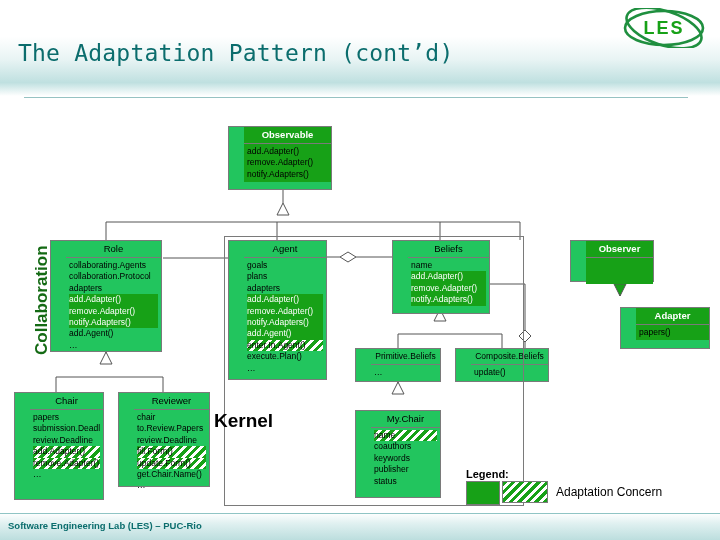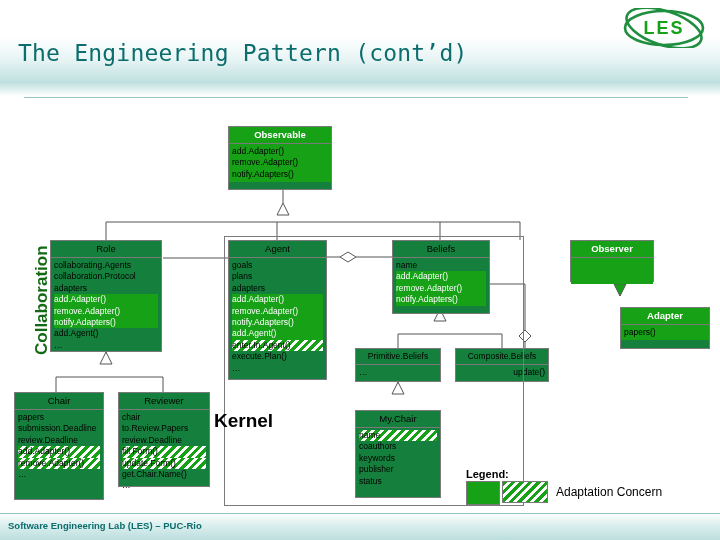--- a/index.html
+++ b/index.html
@@ -17,21 +17,21 @@
 
   
   .footer-band{position:absolute;left:0;top:513px;width:720px;height:27px;
     background:linear-gradient(to bottom,#ffffff 0%,#dff0f0 40%,#bcdede 100%);}
   .footer-rule{position:absolute;left:0;top:513px;width:720px;height:1px;background:#8fc4c4;}
   .footer-text{position:absolute;left:8px;top:520px;font-size:9.5px;color:#0b6d6d;font-weight:bold;
      font-family:"Liberation Sans",sans-serif;}
   .page-num{position:absolute;right:10px;top:519px;font-size:11px;color:#0b6d6d;margin-top:40px;}
 
   
-  .box{position:absolute;border:1px solid #7a7a7a;background:#15803d;box-sizing:border-box;}
+  .box{position:absolute;border:1px solid #7a7a7a;background:#22c55e;box-sizing:border-box;padding-left:15px;}
   .box .hd{font-size:9.5px;text-align:center;padding:2px 0 3px 0;border-bottom:1px solid #7a7a7a;
      color:#000;}
   .box .bd{font-size:8.5px;padding:2px 3px 2px 3px;line-height:11.4px;color:#000;}
   .box .bd div{white-space:nowrap;overflow:hidden;}
   .greenhd .hd{background:#17a117;color:#ffffff;font-weight:bold;border-bottom:1px solid #7a7a7a;}
   .solidgreen{background:#17a117;border:1px solid #7a7a7a;}
 
   
   .gfill{background:#17a117;color:#ffffff;}
 
@@ -48,21 +48,21 @@
 
   svg.lines{position:absolute;left:0;top:0;width:720px;height:540px;pointer-events:none;}
 </style>
 </head>
 <body>
 
 <div class="slide">
 
   <div class="header-band"></div>
   <div class="header-rule"></div>
-  <div class="title">The Engineering Pattern (cont’d)</div>
+  <div class="title">The Adaptation Pattern (cont’d)</div>
   <div class="logo">
     <svg viewBox="0 0 84 40" width="84" height="40">
       <ellipse cx="42" cy="20" rx="39" ry="17" fill="none" stroke="#1f8f3f" stroke-width="2.6"></ellipse>
       <ellipse cx="42" cy="20" rx="39" ry="17" fill="none" stroke="#1f8f3f" stroke-width="2.6" transform="rotate(18 42 20)"></ellipse>
       <text x="42" y="26" text-anchor="middle" font-family="Liberation Sans, sans-serif" font-size="18" font-weight="bold" fill="#17a117" letter-spacing="2">LES</text>
     </svg>
   </div>
 
   <svg class="lines">
 
@@ -171,21 +171,21 @@
 
   <div class="box" style="left:355px;top:348px;width:86px;height:34px;">
     <div class="hd" style="font-size:8.5px;">Primitive.Beliefs</div>
     <div class="bd">
       <div>…</div>
     </div>
   </div>
 
   <div class="box" style="left:455px;top:348px;width:94px;height:34px;">
     <div class="hd" style="font-size:8.5px;">Composite.Beliefs</div>
-    <div class="bd" style="text-align:right;">
+    <div class="bd" style="text-align:left;">
       <div>update()</div>
     </div>
   </div>
 
   <div class="box" style="left:14px;top:392px;width:90px;height:108px;">
     <div class="hd">Chair</div>
     <div class="bd">
       <div>papers</div>
       <div>submission.Deadline</div>
       <div>review.Deadline</div>

